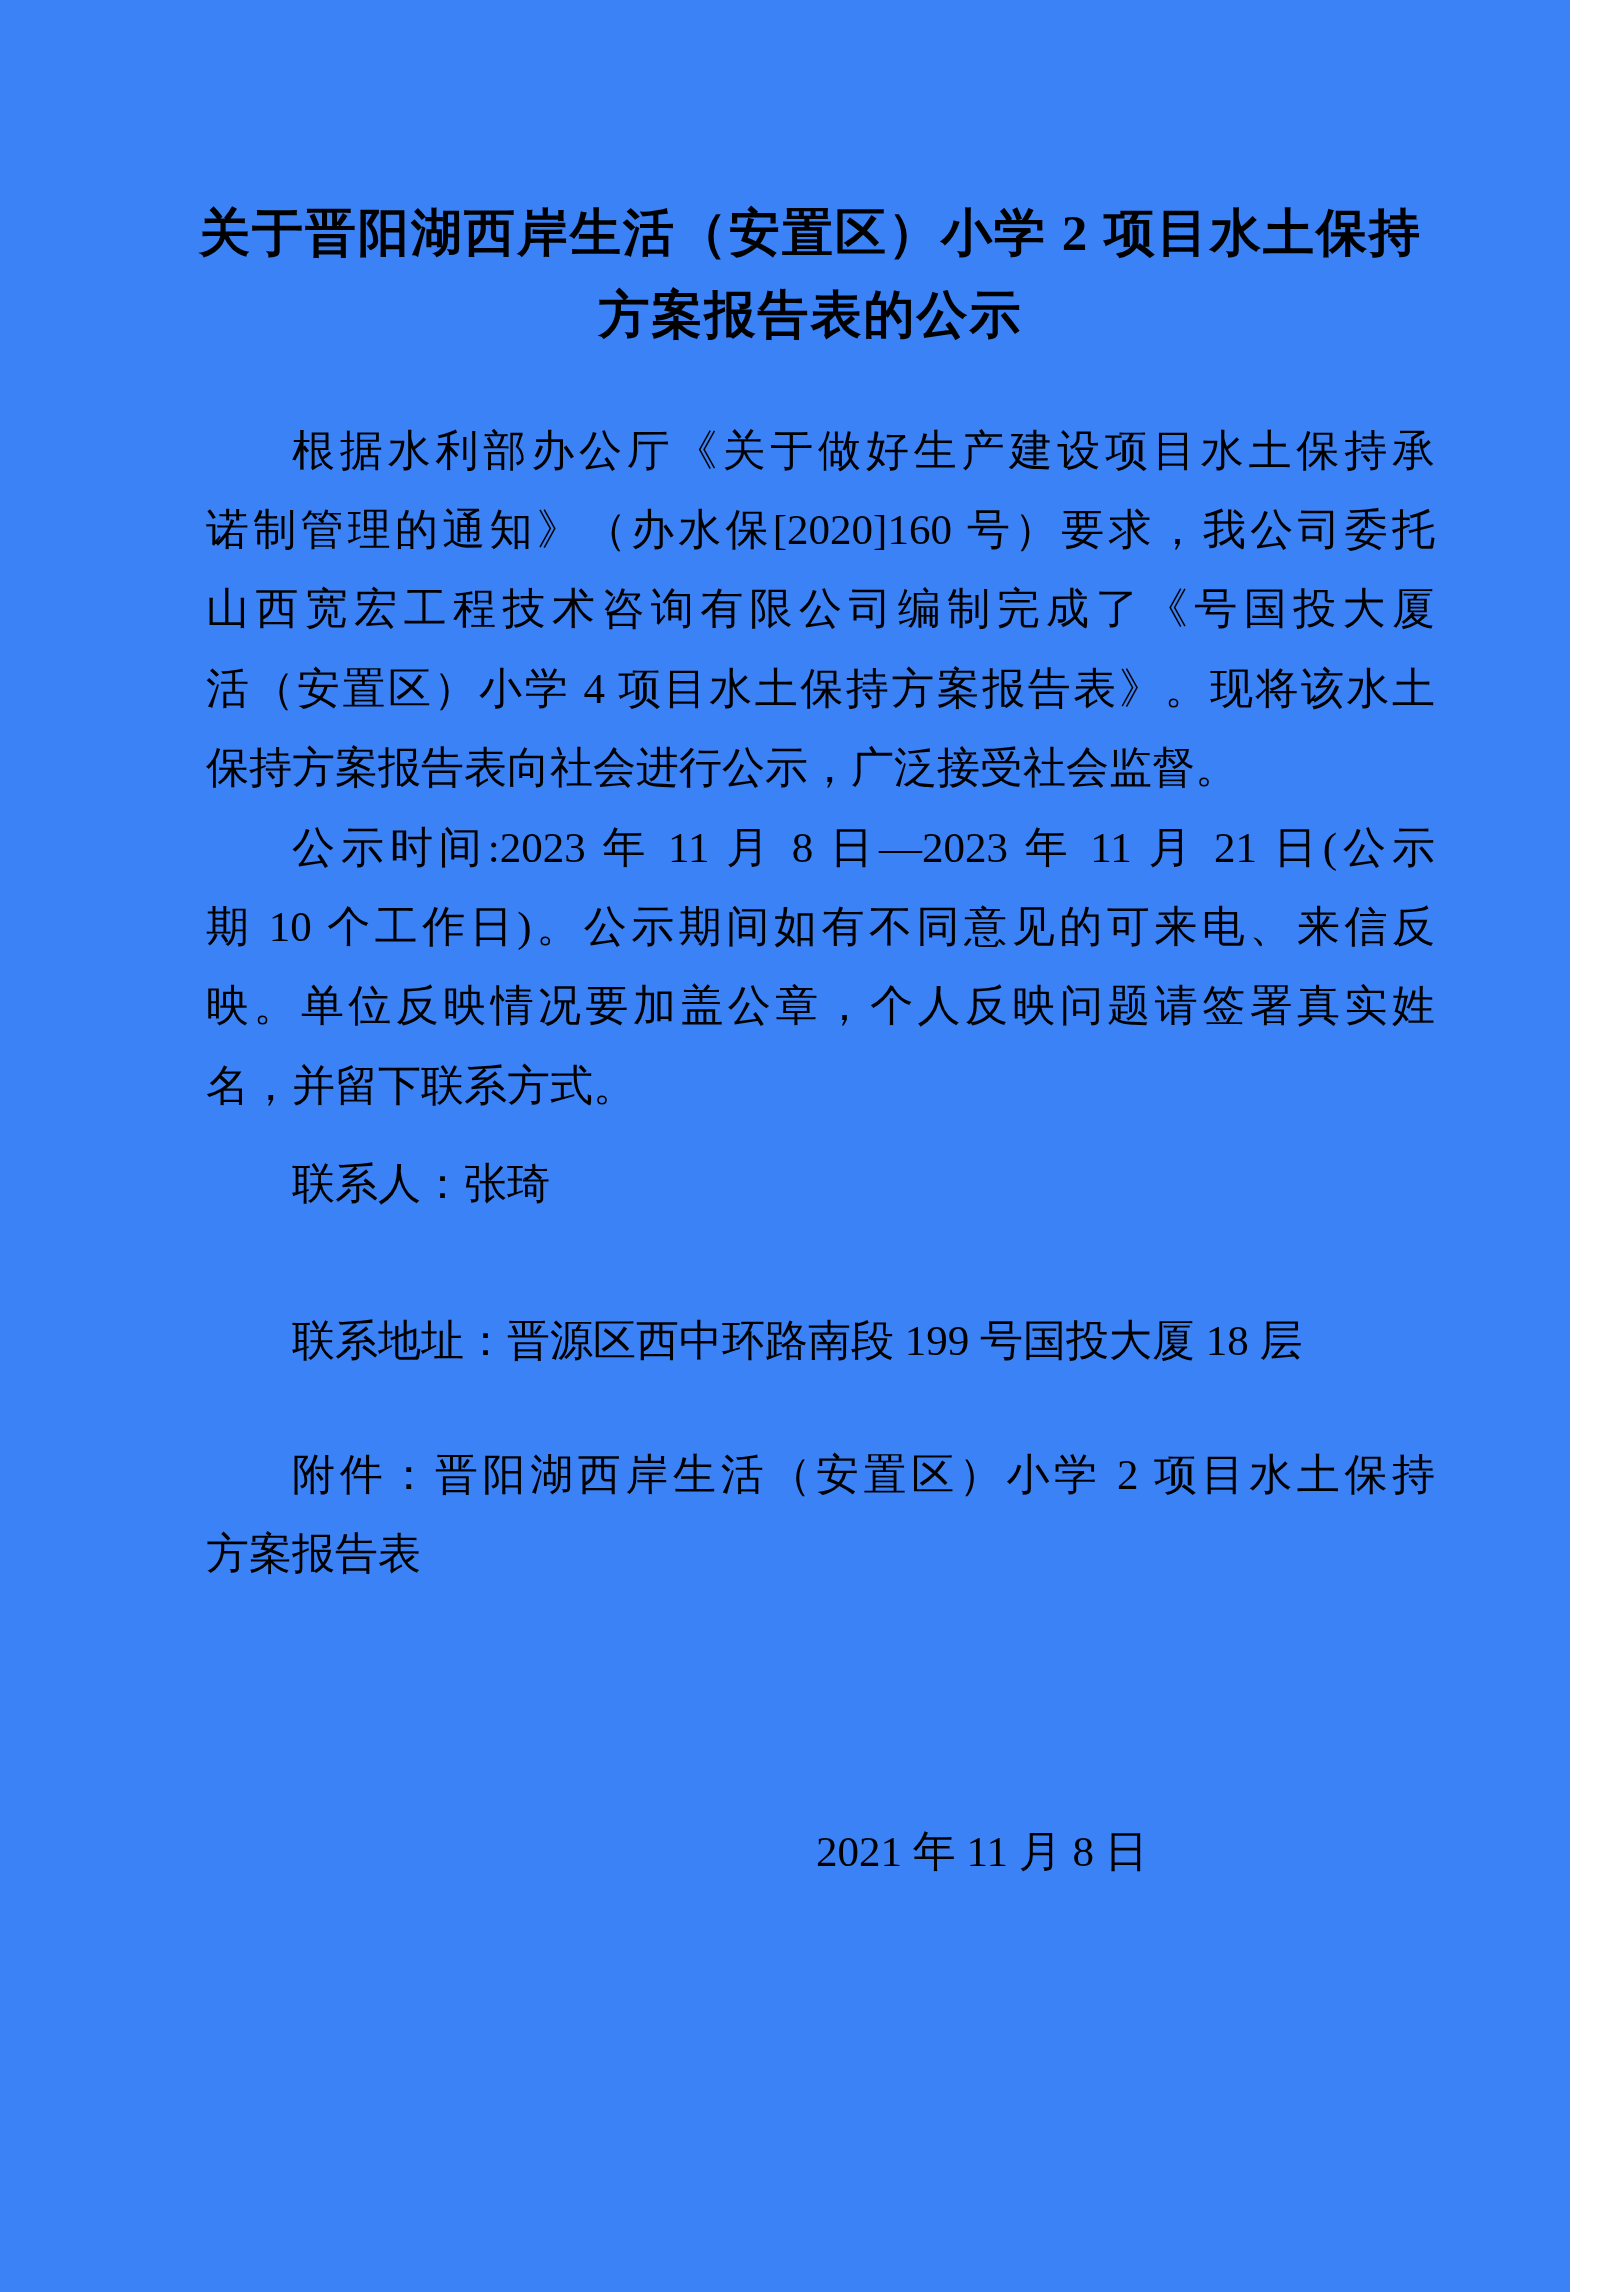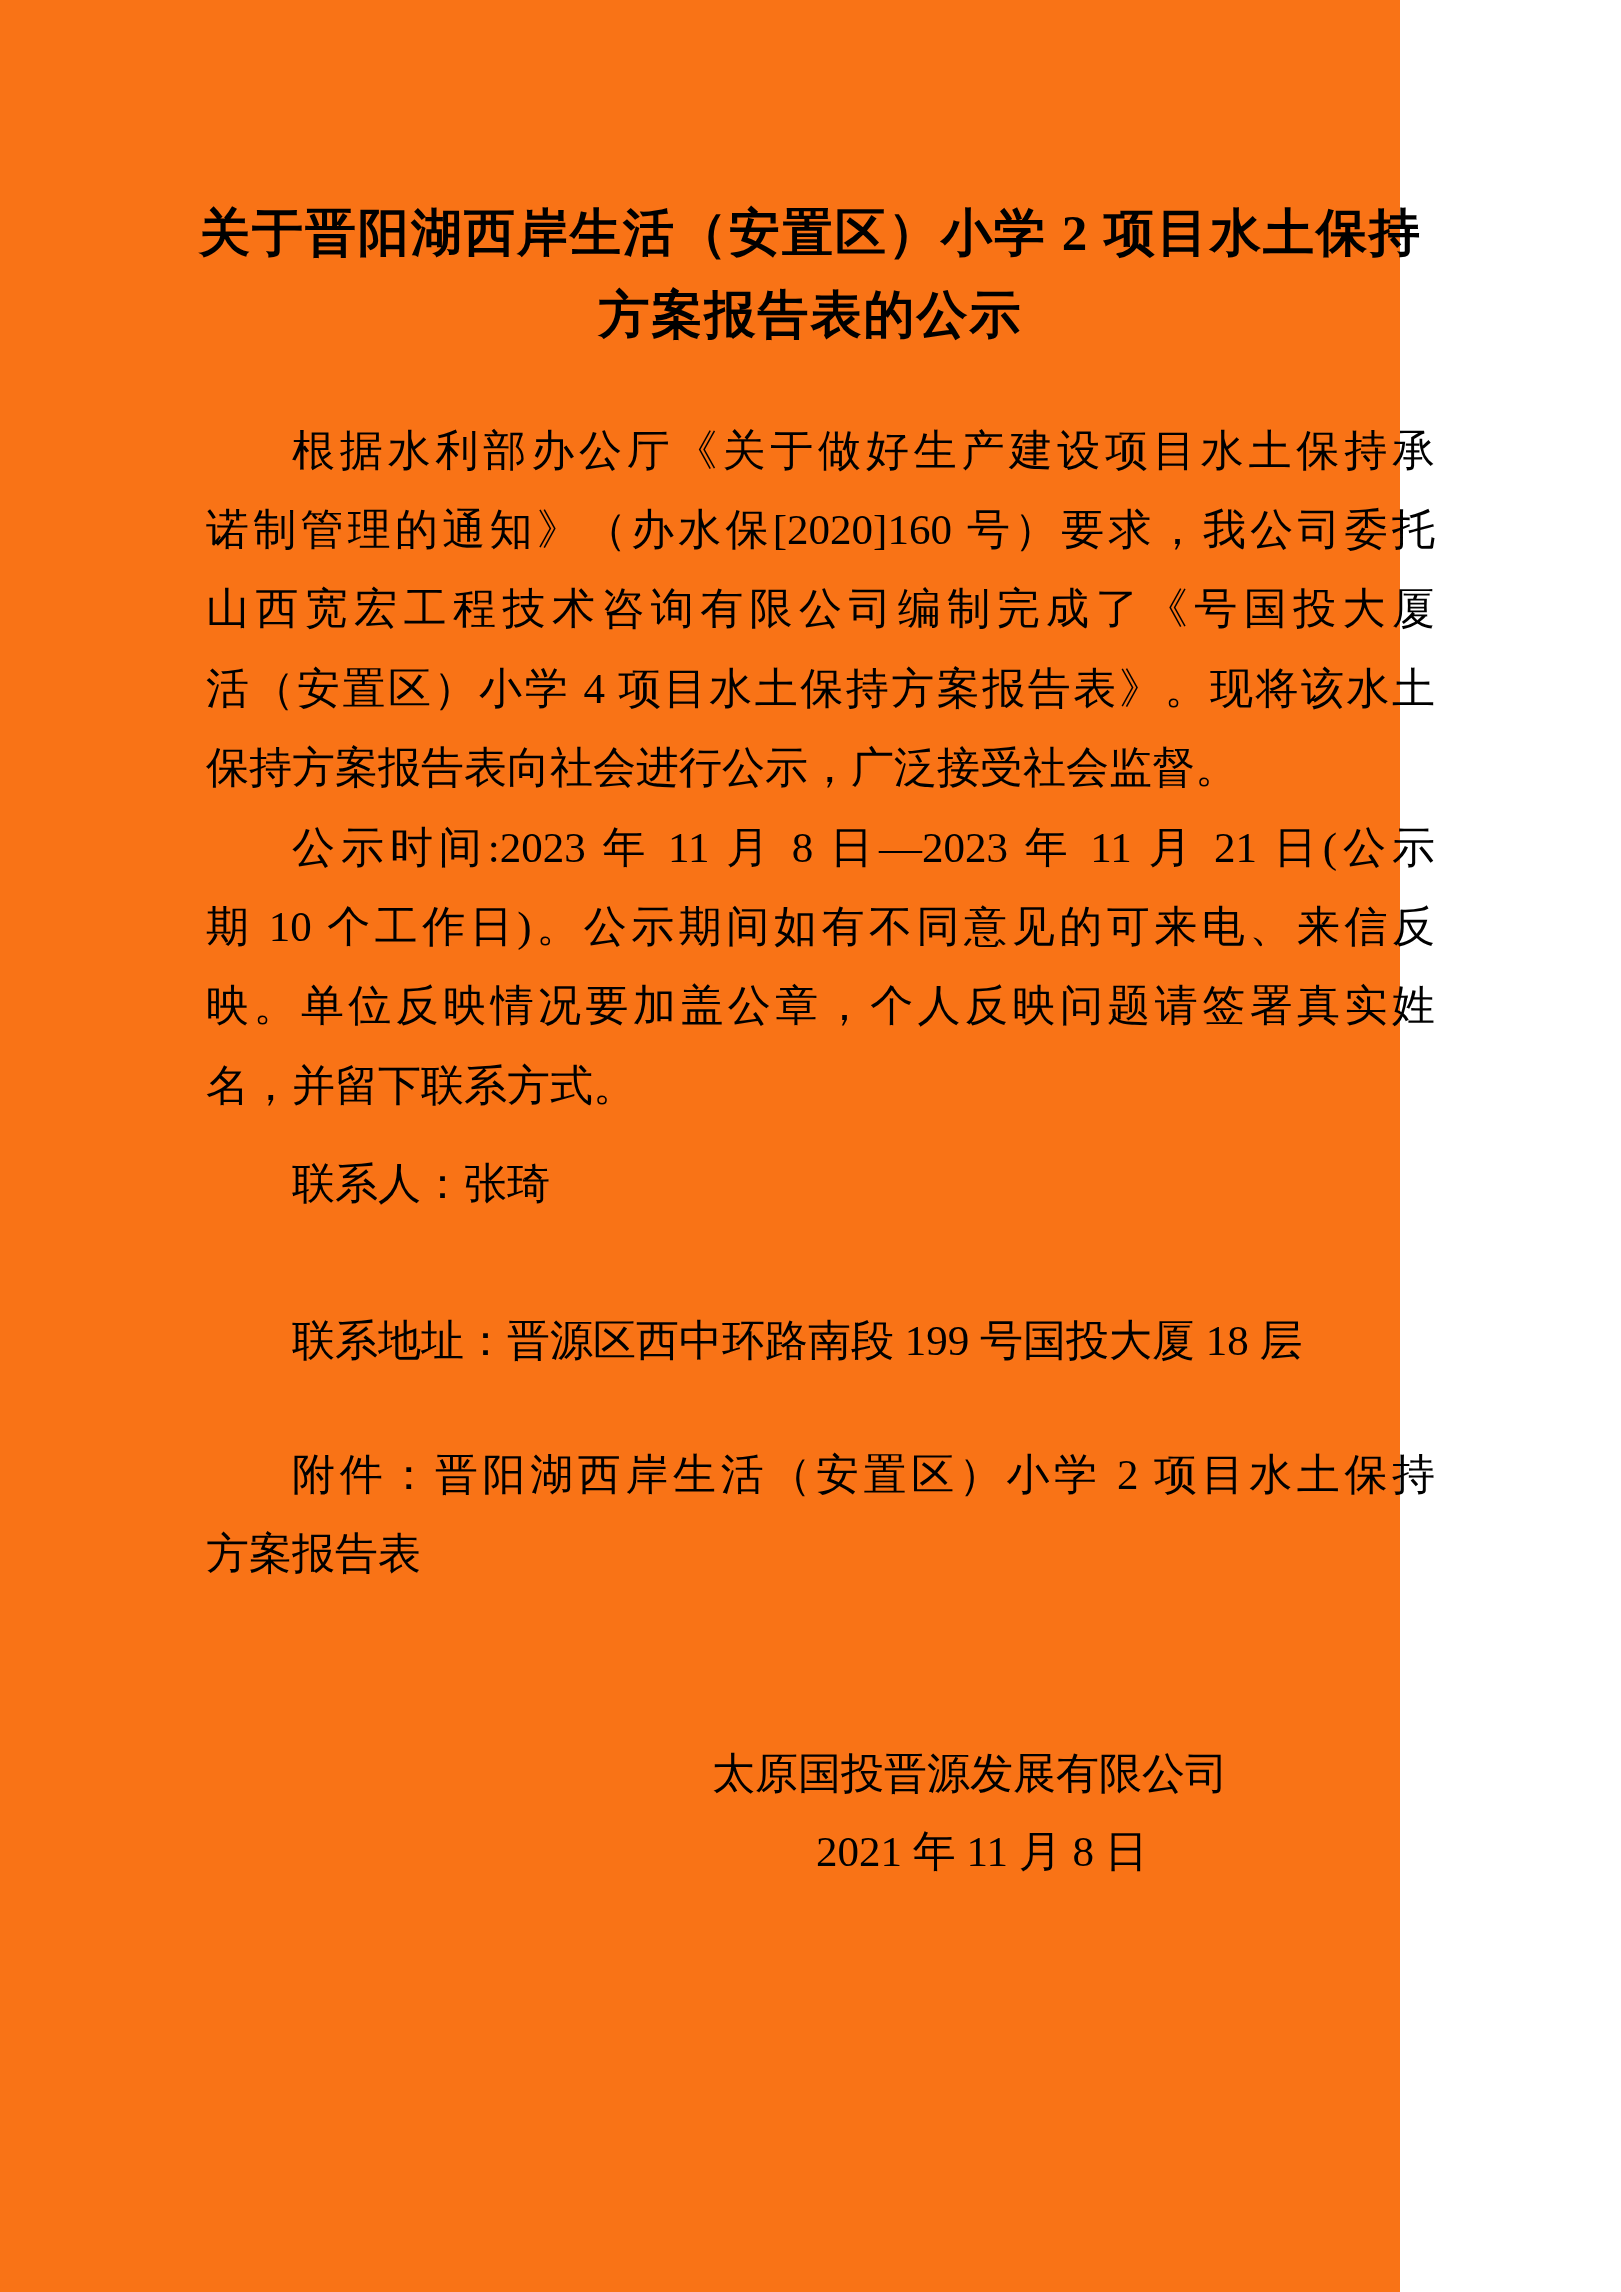--- a/index.html
+++ b/index.html
@@ -9,23 +9,23 @@
   }
   body {
     width: 1621px;
     height: 2293px;
     overflow: hidden;
     font-family: "Liberation Serif", "DejaVu Serif", serif;
     color: #000000;
   }
   .page {
     position: relative;
-    width: 1400px;
+    width: 1570px;
     height: 2293px;
-    background: #f97316;
+    background: #3b82f6;
   }
   .title-line {
     position: absolute;
     left: 196px;
     width: 1229px;
     text-align: center;
     font-size: 51px;
     font-weight: 700;
     line-height: 82px;
     letter-spacing: 2px;
@@ -69,17 +69,16 @@
   <div class="line j" style="top:888px">期 10 个工作日)。公示期间如有不同意见的可来电、来信反</div>
   <div class="line j" style="top:967px">映。单位反映情况要加盖公章，个人反映问题请签署真实姓</div>
   <div class="line ind" style="top:1145px">联系人：张琦</div>
 
   <div class="line" style="top:1047px">名，并留下联系方式。</div>
   <div class="line ind" style="top:1302px">联系地址：晋源区西中环路南段 199 号国投大厦 18 层</div>
 
   <div class="line j ind" style="top:1436px">附件：晋阳湖西岸生活（安置区）小学 2 项目水土保持</div>
   <div class="line" style="top:1515px">方案报告表</div>
 
-  <div class="footer-line" style="top:1735px; left:712px">太原国投晋源发展有限公司</div>
   <div class="footer-line" style="top:1813px; left:816px">2021 年 11 月 8 日</div>
 
 </div>
 
 
 </body></html>

